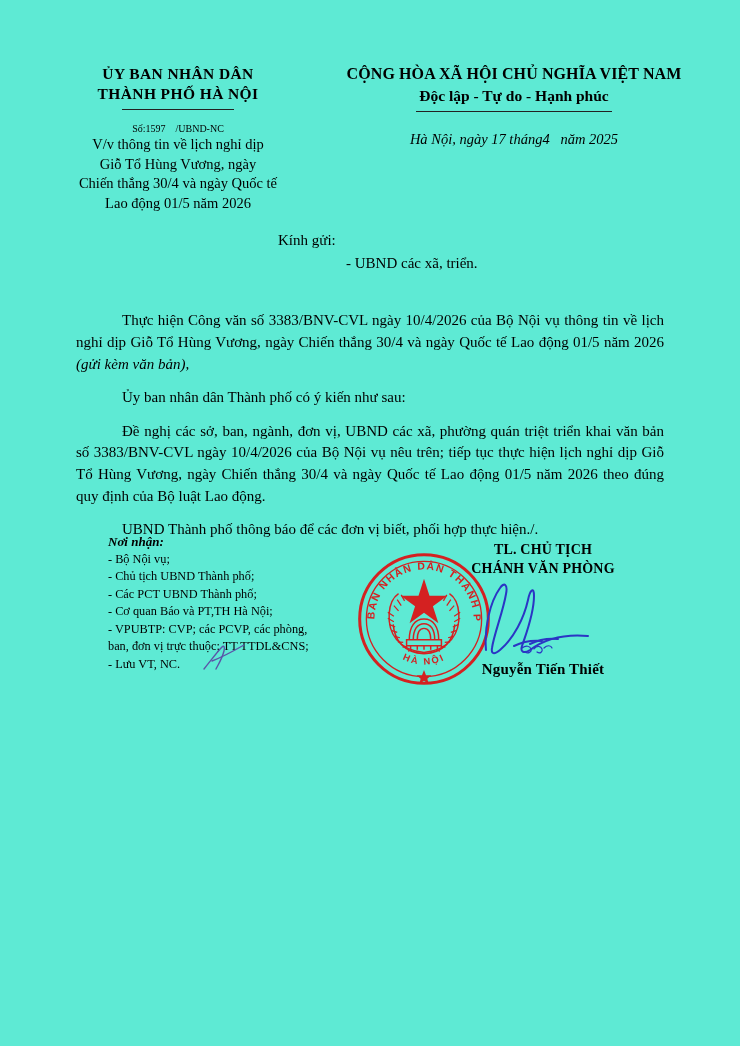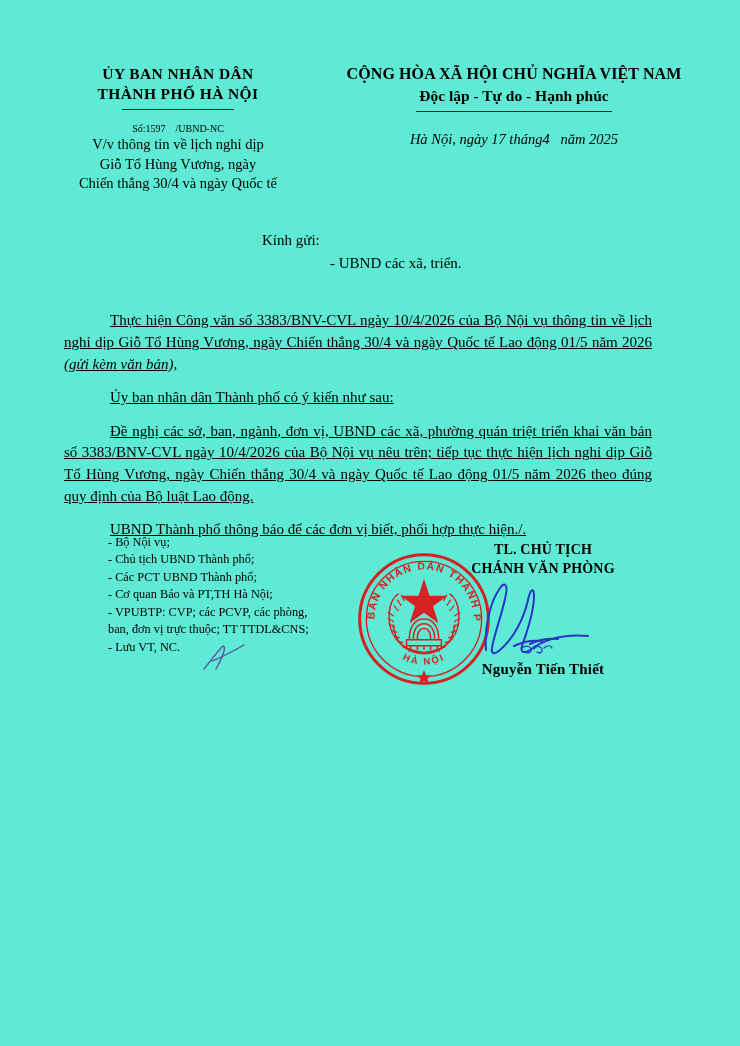--- a/index.html
+++ b/index.html
@@ -78,41 +78,40 @@
     font-size: 14.5px;
     font-style: italic;
     margin-top: 19px;
     white-space: pre;
   }
 
   
   .kinh-gui-block {
     position: absolute;
     top: 229px;
-    left: 0;
+    left: 16px;
     width: 612px;
   }
   .kinh-gui-label {
     font-size: 15px;
     margin-left: 262px;
     line-height: 1.5;
   }
   .kinh-gui-item {
     font-size: 15px;
     margin-left: 330px;
     line-height: 1.55;
   }
 
   
   .body-block {
     position: absolute;
     top: 310px;
-    left: 64px;
+    left: 76px;
     width: 588px;
-    text-decoration: underline;
   }
   .para {
     font-size: 15px;
     line-height: 1.46;
     text-align: justify;
     text-indent: 46px;
     margin-bottom: 11px;
   }
   .para.tight { margin-bottom: 12px; }
   .para em { font-style: italic; }
@@ -196,20 +195,21 @@
   <div class="header">
 
     <div class="header-left">
       <div class="org-name">ỦY BAN NHÂN DÂN</div>
       <div class="org-name">THÀNH PHỐ HÀ NỘI</div>
       <div class="rule rule-left"></div>
       <div class="doc-number">Số:1597    /UBND-NC</div>
       <div class="doc-subject">V/v thông tin về lịch nghỉ dịp</div>
       <div class="doc-subject">Giỗ Tổ Hùng Vương, ngày</div>
       <div class="doc-subject">Chiến thắng 30/4 và ngày Quốc tế</div>
+      <div class="doc-subject">Lao động 01/5 năm 2026</div>
     </div>
 
     <div class="header-right">
       <div class="nation-name">CỘNG HÒA XÃ HỘI CHỦ NGHĨA VIỆT NAM</div>
       <div class="motto">Độc lập - Tự do - Hạnh phúc</div>
       <div class="rule rule-right"></div>
       <div class="date-line">Hà Nội, ngày 17 tháng4   năm 2025</div>
     </div>
 
   </div>
@@ -222,20 +222,21 @@
   <div class="body-block">
     <div class="para"><span>Thực hiện Công văn số 3383/BNV-CVL ngày 10/4/2026 của Bộ Nội vụ thông tin về lịch nghỉ dịp Giỗ Tổ Hùng Vương, ngày Chiến thắng 30/4 và ngày Quốc tế Lao động 01/5 năm 2026 </span><em>(gửi kèm văn bản),</em></div>
     <div class="para tight">Ủy ban nhân dân Thành phố có ý kiến như sau:</div>
     <div class="para">Đề nghị các sở, ban, ngành, đơn vị, UBND các xã, phường quán triệt triển khai văn bản số 3383/BNV-CVL ngày 10/4/2026 của Bộ Nội vụ nêu trên; tiếp tục thực hiện lịch nghỉ dịp Giỗ Tổ Hùng Vương, ngày Chiến thắng 30/4 và ngày Quốc tế Lao động 01/5 năm 2026 theo đúng quy định của Bộ luật Lao động.</div>
     <div class="para">UBND Thành phố thông báo để các đơn vị biết, phối hợp thực hiện./.</div>
   </div>
 
   <div class="footer">
 
     <div class="recipients">
+      <div class="recipients-title">Nơi nhận:</div>
       <div class="recipients-item">- Bộ Nội vụ;</div>
       <div class="recipients-item">- Chủ tịch UBND Thành phố;</div>
       <div class="recipients-item">- Các PCT UBND Thành phố;</div>
       <div class="recipients-item">- Cơ quan Báo và PT,TH Hà Nội;</div>
       <div class="recipients-item">- VPUBTP: CVP; các PCVP, các phòng,</div>
       <div class="recipients-item">ban, đơn vị trực thuộc; TT TTDL&amp;CNS;</div>
       <div class="recipients-item">- Lưu VT, NC.</div>
     </div>
 
     <div class="signature">

